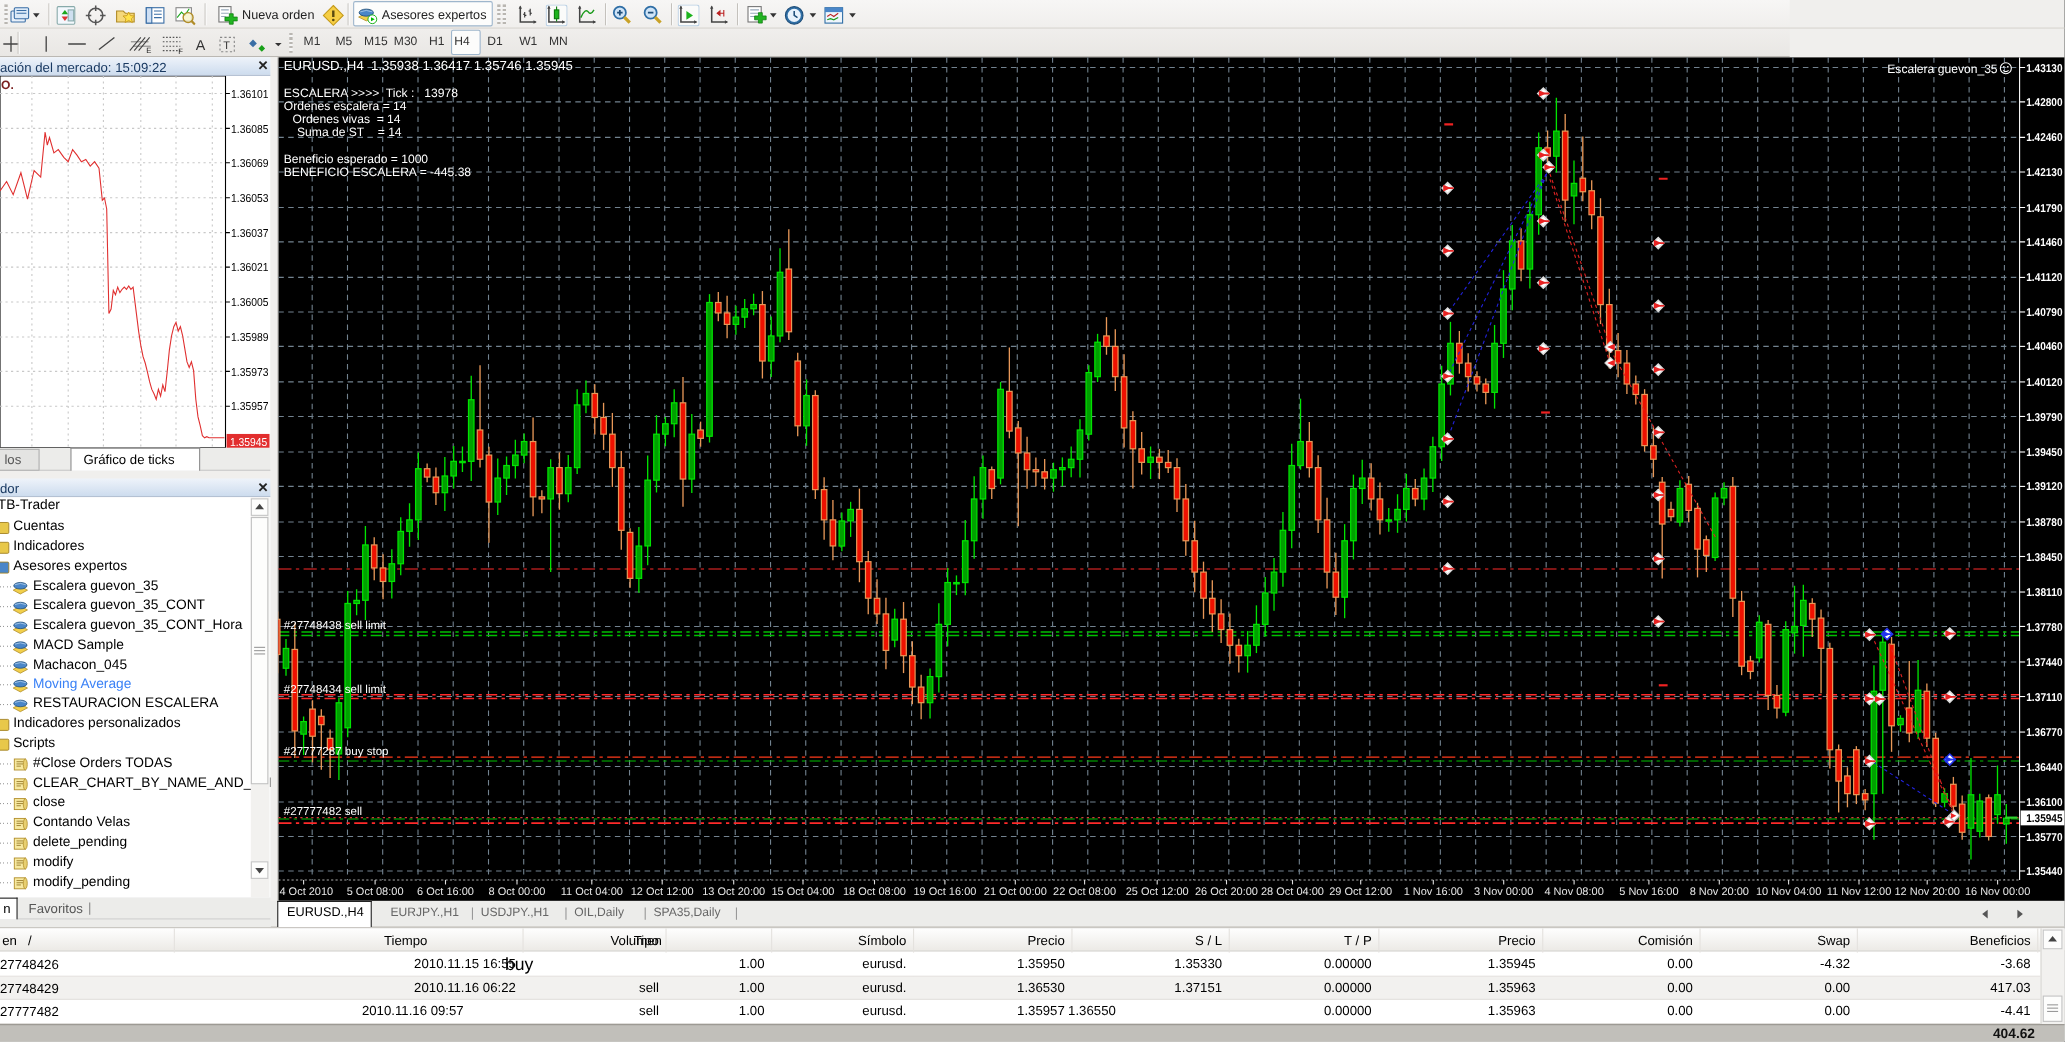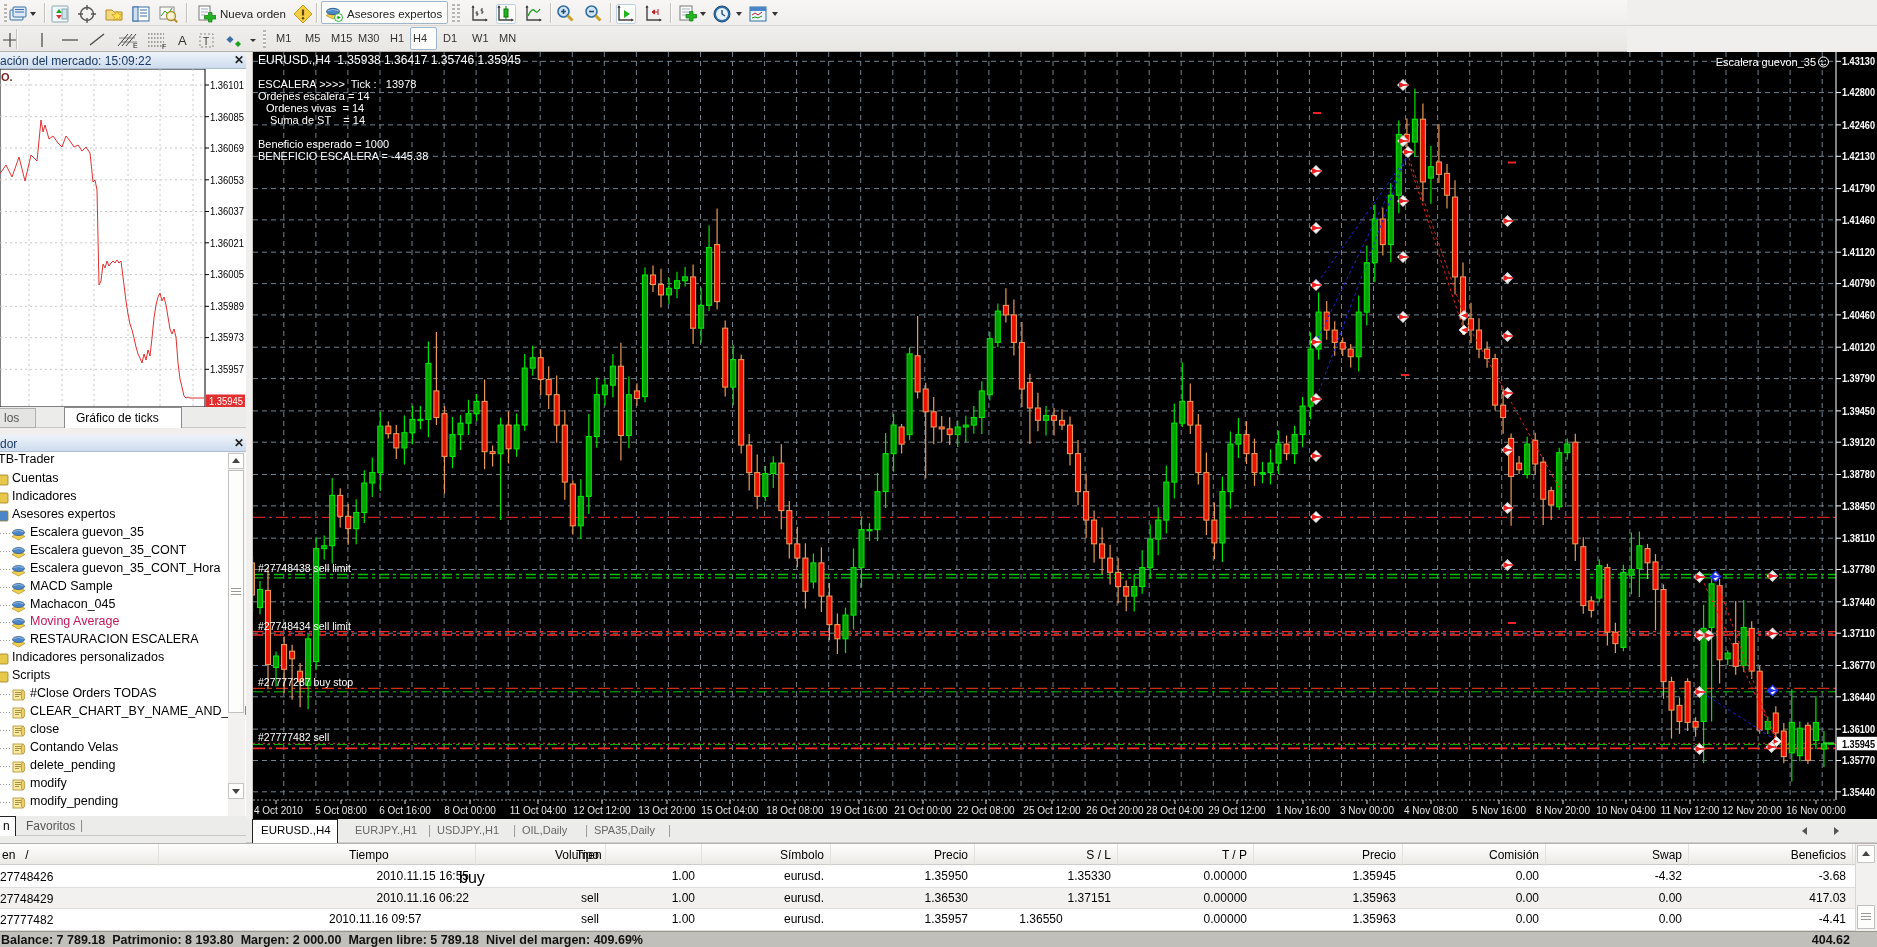--- a/index.html
+++ b/index.html
@@ -261,21 +261,21 @@
       <ellipse cx="7.5" cy="5.5" rx="6" ry="3" fill="#4a86c8" stroke="#1f4e79" stroke-width=".7"></ellipse>
       <path d="M2.5 4.6 q5 -2.4 10 0" stroke="#a8c8e8" fill="none" stroke-width=".8"></path>
     </svg>
     <div class="abs" style="left:30px;top:145px;font-size:12.5px;color:#000;white-space:nowrap">Machacon_045</div>
     <div class="abs" style="left:0px;top:153px;width:10px;height:1px;background:repeating-linear-gradient(90deg,#999 0 1px,transparent 1px 3px)"></div>
     <svg class="abs" style="left:11px;top:164px" width="15" height="14" viewBox="0 0 15 14">
       <path d="M7.5 6 L14 9.5 L7.5 13 L1 9.5 Z" fill="#f2cf4a" stroke="#b08c28" stroke-width=".7"></path>
       <ellipse cx="7.5" cy="5.5" rx="6" ry="3" fill="#4a86c8" stroke="#1f4e79" stroke-width=".7"></ellipse>
       <path d="M2.5 4.6 q5 -2.4 10 0" stroke="#a8c8e8" fill="none" stroke-width=".8"></path>
     </svg>
-    <div class="abs" style="left:30px;top:162px;font-size:12.5px;color:#be185d;white-space:nowrap">Moving Average</div>
+    <div class="abs" style="left:30px;top:162px;font-size:12.5px;color:#3b82f6;white-space:nowrap">Moving Average</div>
     <div class="abs" style="left:0px;top:170px;width:10px;height:1px;background:repeating-linear-gradient(90deg,#999 0 1px,transparent 1px 3px)"></div>
     <svg class="abs" style="left:11px;top:182px" width="15" height="14" viewBox="0 0 15 14">
       <path d="M7.5 6 L14 9.5 L7.5 13 L1 9.5 Z" fill="#f2cf4a" stroke="#b08c28" stroke-width=".7"></path>
       <ellipse cx="7.5" cy="5.5" rx="6" ry="3" fill="#4a86c8" stroke="#1f4e79" stroke-width=".7"></ellipse>
       <path d="M2.5 4.6 q5 -2.4 10 0" stroke="#a8c8e8" fill="none" stroke-width=".8"></path>
     </svg>
     <div class="abs" style="left:30px;top:180px;font-size:12.5px;color:#000;white-space:nowrap">RESTAURACION ESCALERA</div>
     <div class="abs" style="left:0px;top:188px;width:10px;height:1px;background:repeating-linear-gradient(90deg,#999 0 1px,transparent 1px 3px)"></div>
     <svg class="abs" style="left:0px;top:200px" width="12" height="14" viewBox="0 0 12 14">
       <rect x="-6" y="2" width="14" height="10" rx="1" fill="#e8c84a" stroke="#a08020" stroke-width=".8"></rect>
@@ -1127,28 +1127,27 @@
     <div class="abs" style="left:1399px;top:47px;width:140px;text-align:right;font-size:12px;color:#000">0.00</div>
     <div class="abs" style="left:1542px;top:47px;width:140px;text-align:right;font-size:12px;color:#000">0.00</div>
     <div class="abs" style="left:1706px;top:47px;width:140px;text-align:right;font-size:12px;color:#000">417.03</div>
     <div class="abs" style="left:0;top:65.4px;width:1855px;height:21.7px;background:#fff;border-bottom:1px solid #e0dedb"></div>
     <div class="abs" style="left:0px;top:69px;font-size:12px;color:#000">27777482</div>
     <div class="abs" style="left:329px;top:68px;width:140px;text-align:left;font-size:12px;color:#000">2010.11.16 09:57</div>
     <div class="abs" style="left:459px;top:68px;width:140px;text-align:right;font-size:12px;color:#000">sell</div>
     <div class="abs" style="left:555px;top:68px;width:140px;text-align:right;font-size:12px;color:#000">1.00</div>
     <div class="abs" style="left:684px;top:68px;width:140px;text-align:right;font-size:12px;color:#000">eurusd.</div>
     <div class="abs" style="left:828px;top:68px;width:140px;text-align:right;font-size:12px;color:#000">1.35957</div>
-    <div class="abs" style="left:971px;top:68px;width:140px;text-align:center;font-size:12px;color:#000">1.36550</div>
+    <div class="abs" style="left:971px;top:68px;width:140px;text-align:left;font-size:12px;color:#000">1.36550</div>
     <div class="abs" style="left:1107px;top:68px;width:140px;text-align:right;font-size:12px;color:#000">0.00000</div>
     <div class="abs" style="left:1256px;top:68px;width:140px;text-align:right;font-size:12px;color:#000">1.35963</div>
     <div class="abs" style="left:1399px;top:68px;width:140px;text-align:right;font-size:12px;color:#000">0.00</div>
     <div class="abs" style="left:1542px;top:68px;width:140px;text-align:right;font-size:12px;color:#000">0.00</div>
     <div class="abs" style="left:1706px;top:68px;width:140px;text-align:right;font-size:12px;color:#000">-4.41</div>
     <div class="abs" style="left:1855px;top:0px;width:22px;height:87px;background:#f2f1ef;border-left:1px solid #d8d6d2"></div>
     <div class="abs" style="left:1857px;top:1px;width:18px;height:18px;background:#fdfdfc;border:1px solid #c5c5c5"><svg width="16" height="16" viewBox="0 0 16 16">
         <path d="M8 5 L12 10 H4 Z" fill="#444"></path>
       </svg></div>
     <div class="abs" style="left:1857px;top:61px;width:18px;height:24px;background:#fdfdfc;border:1px solid #c0c0c0"></div>
     <div class="abs" style="left:1861px;top:69px;width:10px;height:1px;background:#999;box-shadow:0 3px #999,0 6px #999"></div>
     <div class="abs" style="left:0;top:87px;width:1877px;height:17px;background:#c1bfba;border-top:1px solid #98958f">
-      <div class="abs" style="left:1px;top:1px;font-size:12.5px;font-weight:bold;color:#111">Balance: 7 789.18&nbsp; Patrimonio: 8 193.80&nbsp; Margen: 2 000.00&nbsp; Margen libre: 5 789.18&nbsp; Nivel del margen: 409.69%</div>
       <div class="abs" style="left:1700px;top:1px;width:150px;text-align:right;font-size:12.5px;font-weight:bold;color:#111">404.62</div>
     </div>
   </div>
 </body></html>

